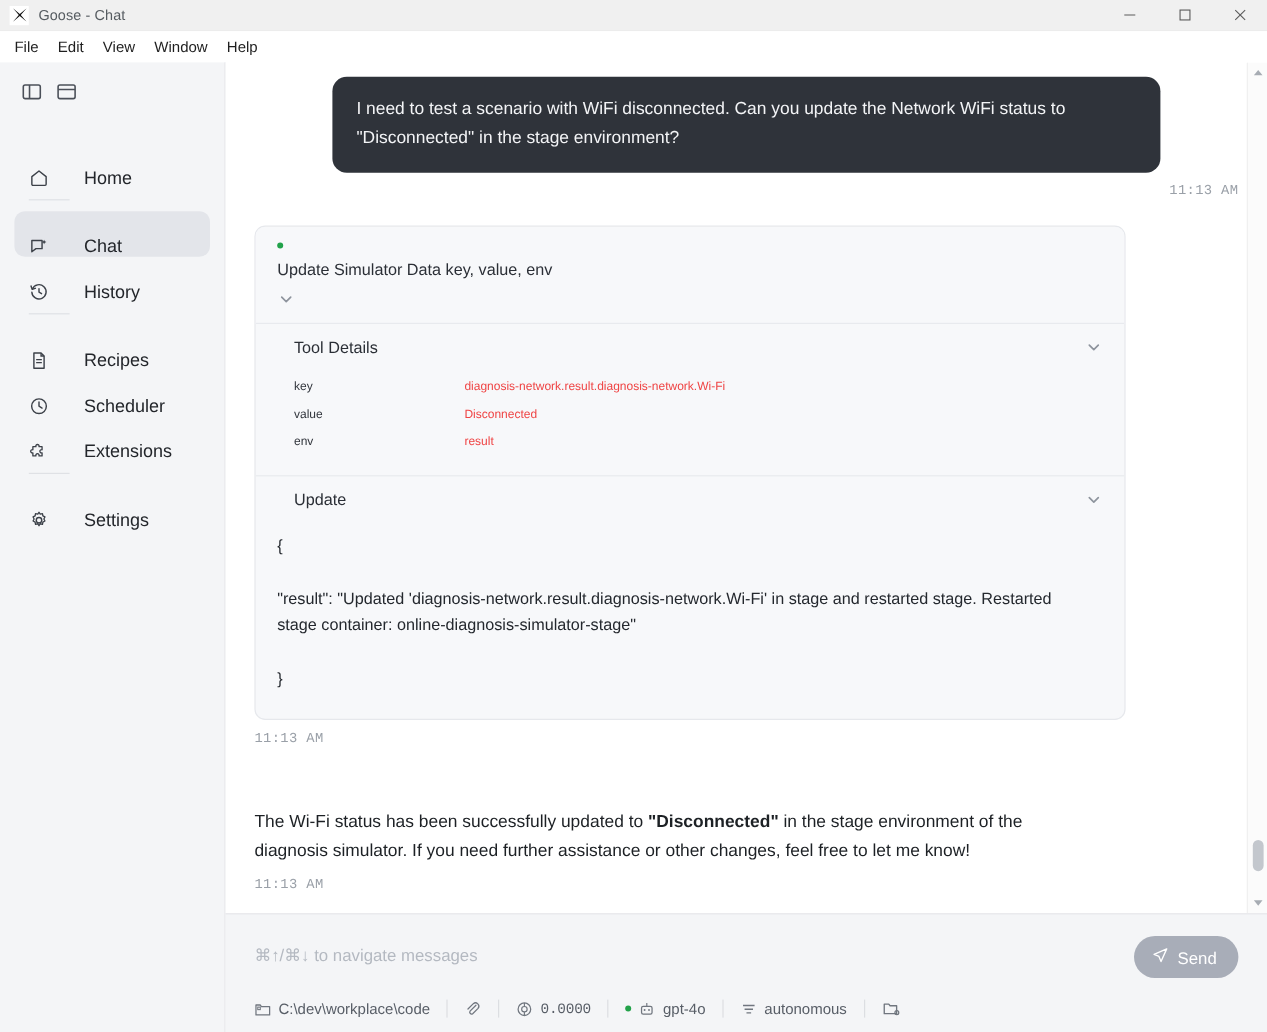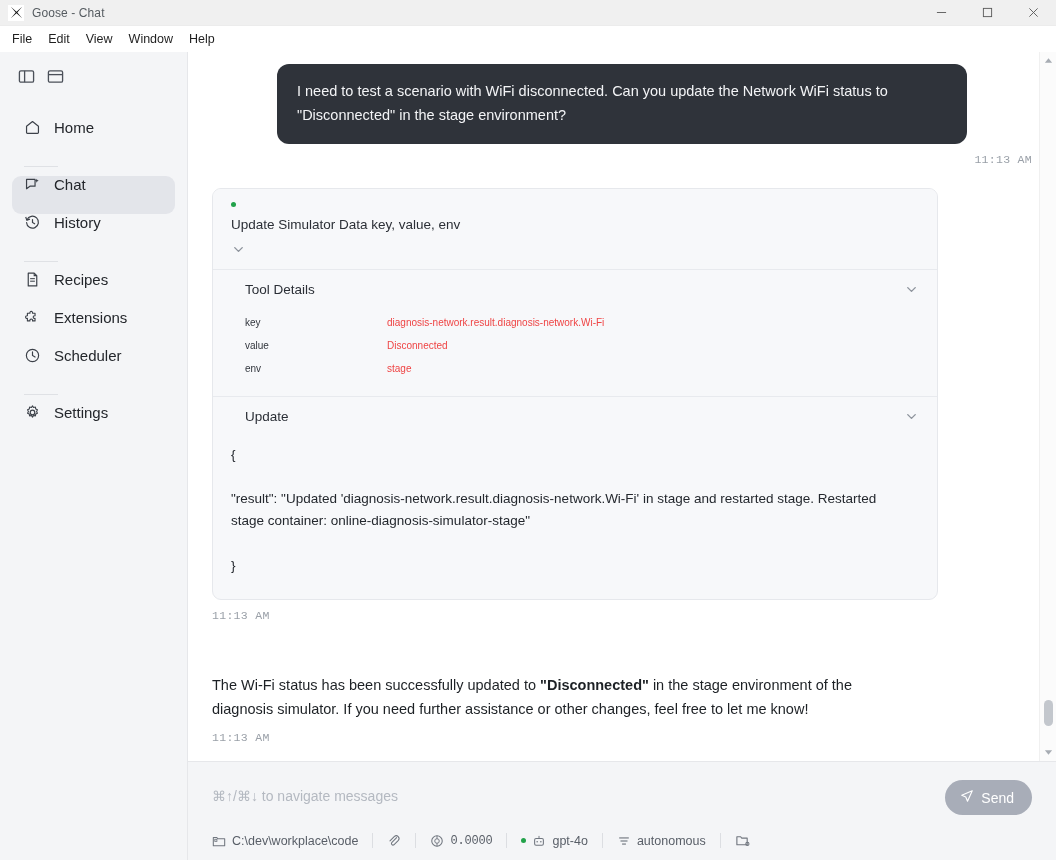--- a/index.html
+++ b/index.html
@@ -53,21 +53,21 @@
     width: 188px; flex: 0 0 188px;
     background: #f4f5f7;
     border-right: 1px solid #e6e7ea;
     display: flex; flex-direction: column;
     padding-top: 10px;
   }
   .side-toprow { display: flex; gap: 12px; padding: 6px 0 0 18px; }
   .side-toprow .ic { color: #4b5059; display: flex; }
   .side-nav { margin-top: 34px; padding: 0 12px; }
   .nav-item {
-    display: flex; align-items: flex-start; gap: 12px;
+    display: flex; align-items: flex-end; gap: 28px;
     height: 38px; padding: 0 12px; border-radius: 9px;
     color: #23262b; font-size: 15px;
   }
   .nav-item .ic { display: flex; color: #3c4149; flex: 0 0 18px; }
   .nav-item.active { background: #e3e5ea; }
   .nav-sep {
     height: 1px; background: #dfe1e5;
     margin: 9px 12px 9px 12px; width: 34px;
   }
 
@@ -278,34 +278,34 @@
               <line x1="7.2" y1="9" x2="12.8" y2="9" stroke="currentColor" stroke-width="1.2"></line>
               <line x1="7.2" y1="12" x2="12.8" y2="12" stroke="currentColor" stroke-width="1.2"></line>
             </svg>
         </span>
         <span>Recipes</span>
       </div>
 
       <div class="nav-item">
         <span class="ic">
           <svg width="17" height="17" viewBox="0 0 20 20">
-              <path d="M4 5 h3 a1.6 1.6 0 1 1 3 0 h3 v3 a1.6 1.6 0 1 0 0 3 v3 h-3 a1.6 1.6 0 1 0-3 0 H4 v-3 a1.6 1.6 0 1 1 0-3 Z" fill="none" stroke="currentColor" stroke-width="1.3" stroke-linejoin="round"></path>
-            </svg>
-        </span>
-        <span>Extensions</span>
-      </div>
-
-      <div class="nav-item">
-        <span class="ic">
-          <svg width="17" height="17" viewBox="0 0 20 20">
               <circle cx="10" cy="10" r="7.2" fill="none" stroke="currentColor" stroke-width="1.4"></circle>
               <polyline points="10,5.8 10,10 13,11.8" fill="none" stroke="currentColor" stroke-width="1.4" stroke-linecap="round"></polyline>
             </svg>
         </span>
         <span>Scheduler</span>
+      </div>
+
+      <div class="nav-item">
+        <span class="ic">
+          <svg width="17" height="17" viewBox="0 0 20 20">
+              <path d="M4 5 h3 a1.6 1.6 0 1 1 3 0 h3 v3 a1.6 1.6 0 1 0 0 3 v3 h-3 a1.6 1.6 0 1 0-3 0 H4 v-3 a1.6 1.6 0 1 1 0-3 Z" fill="none" stroke="currentColor" stroke-width="1.3" stroke-linejoin="round"></path>
+            </svg>
+        </span>
+        <span>Extensions</span>
       </div>
 
       <div class="nav-sep"></div>
 
       <div class="nav-item">
         <span class="ic">
           <svg width="17" height="17" viewBox="0 0 20 20">
               <circle cx="10" cy="10" r="2.7" fill="none" stroke="currentColor" stroke-width="1.4"></circle>
               <path d="M10 2.2 l1.2 1.9 2.2-.5 .4 2.2 2 1 -1 2 1 2 -2 1 -.4 2.2 -2.2-.5 -1.2 1.9 -1.2-1.9 -2.2.5 -.4-2.2 -2-1 1-2 -1-2 2-1 .4-2.2 2.2.5 Z" fill="none" stroke="currentColor" stroke-width="1.3" stroke-linejoin="round"></path>
             </svg>
@@ -350,21 +350,21 @@
             <div class="kv-row">
               <span class="kv-k">key</span>
               <span class="kv-v">diagnosis-network.result.diagnosis-network.Wi-Fi</span>
             </div>
             <div class="kv-row">
               <span class="kv-k">value</span>
               <span class="kv-v">Disconnected</span>
             </div>
             <div class="kv-row">
               <span class="kv-k">env</span>
-              <span class="kv-v">stage</span>
+              <span class="kv-v">result</span>
             </div>
           </div>
 
           <div class="tc-divider"></div>
 
           <div class="tc-sub">
             <span class="tc-sub-title">Update</span>
             <span class="chev">
               <svg width="15" height="15" viewBox="0 0 16 16">
                   <polyline points="4,6 8,10 12,6" fill="none" stroke="currentColor" stroke-width="1.5" stroke-linecap="round" stroke-linejoin="round"></polyline>

